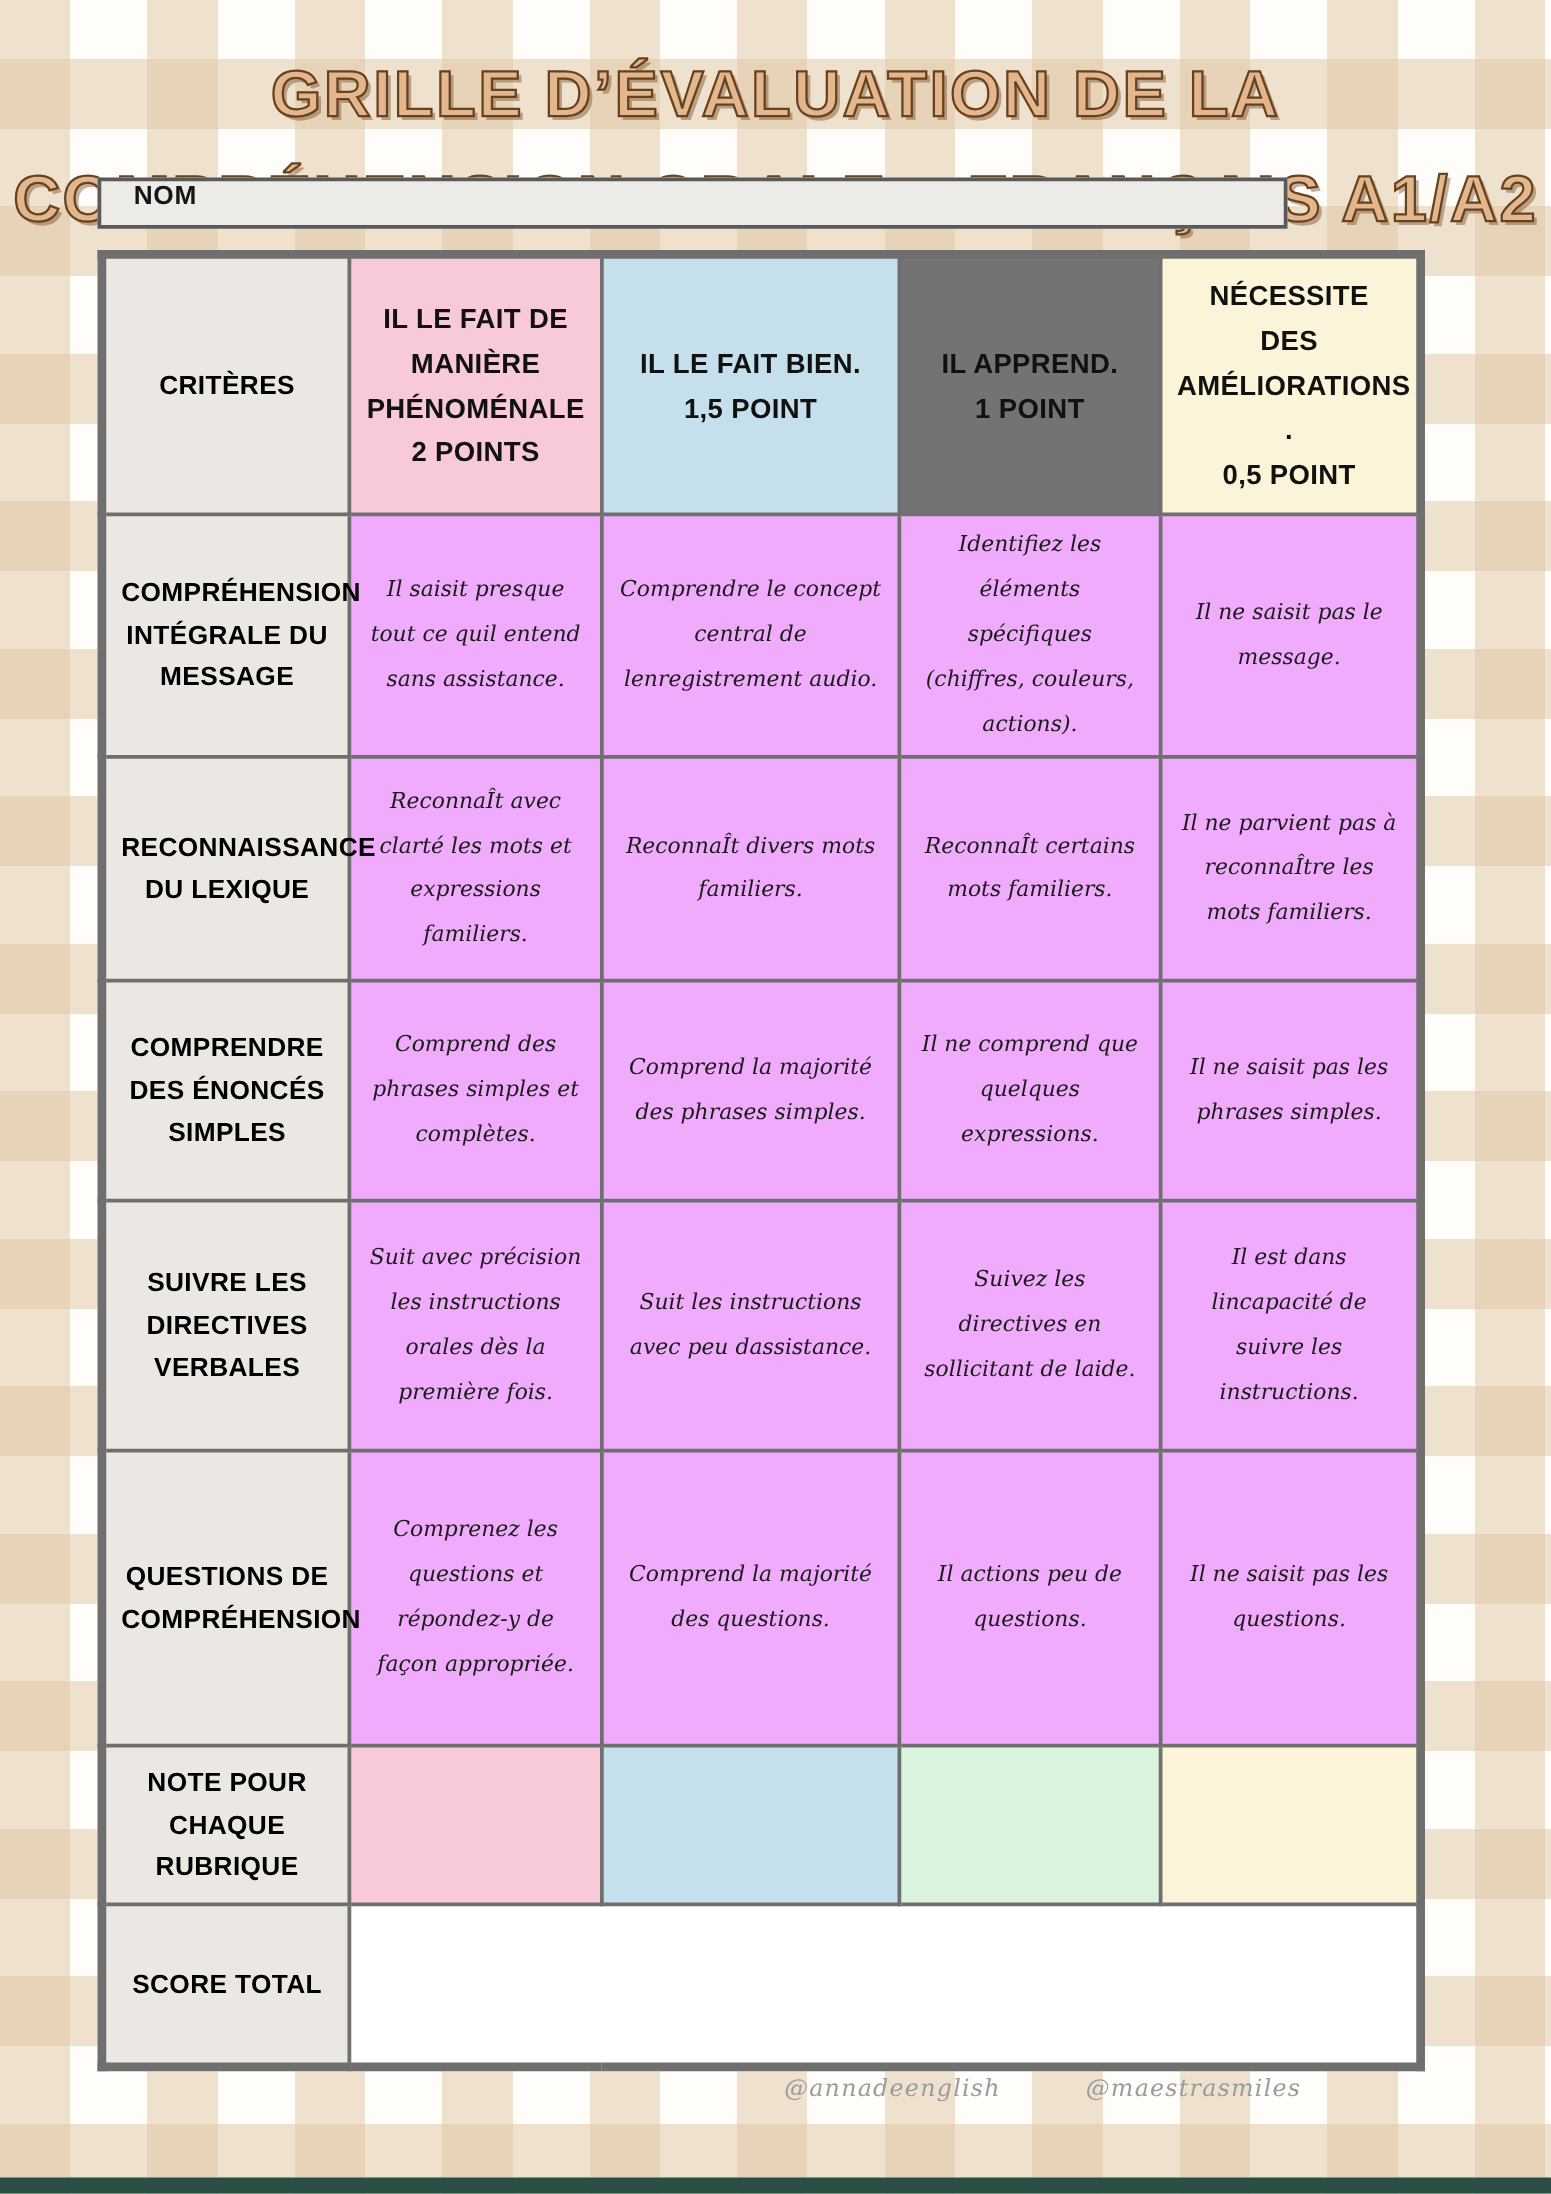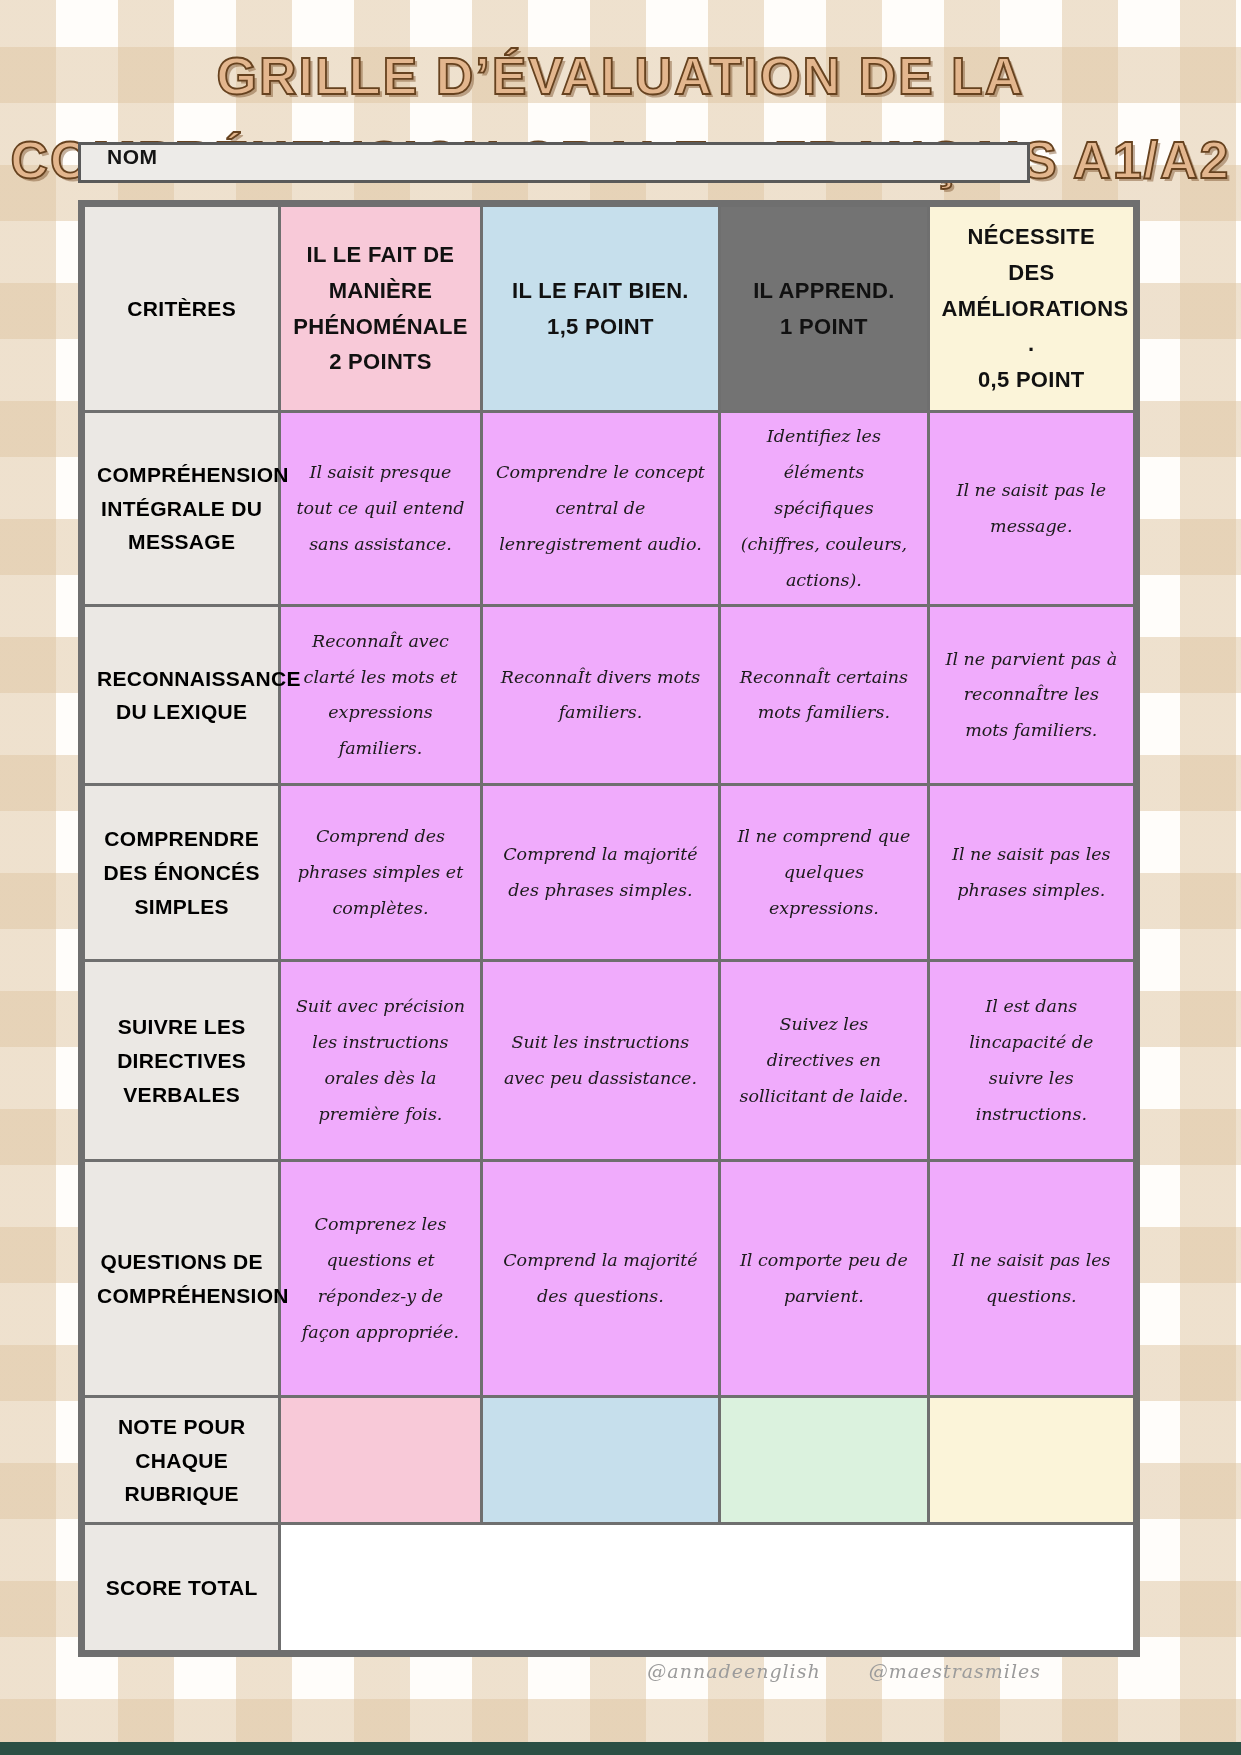--- a/index.html
+++ b/index.html
@@ -90,21 +90,21 @@
   }
   .fill-cell { background:#fff; }
 
   .footer {
     position:absolute; top:1660px; right:200px;
     font-family:"DejaVu Serif", serif;
     font-style:italic;
     font-size:19px;
     color:#9b9b9b;
     letter-spacing:1px;
-    display:flex; gap:48px;
+    display:flex; gap:68px;
   }
 
   .bottom-bar {
     position:absolute; left:0; bottom:0;
     width:100%; height:13px;
     background:#2b4f44;
   }
 </style>
 </head>
 <body>
@@ -195,21 +195,21 @@
       <td class="script-cell">Suivez les directives en sollicitant de laide.</td>
       <td class="script-cell">Il est dans lincapacité de suivre les instructions.</td>
     </tr>
 
     <tr class="row-5">
       <th class="crit-bg">
         <div class="crit-label">QUESTIONS DE COMPRÉHENSION</div>
       </th>
       <td class="script-cell">Comprenez les questions et répondez-y de façon appropriée.</td>
       <td class="script-cell">Comprend la majorité des questions.</td>
-      <td class="script-cell">Il comporte peu de parvient.</td>
+      <td class="script-cell">Il actions peu de questions.</td>
       <td class="script-cell">Il ne saisit pas les questions.</td>
     </tr>
 
     <tr class="note-row">
       <th class="crit-bg">
         <div class="crit-label">NOTE POUR CHAQUE RUBRIQUE</div>
       </th>
       <td style="background-color: rgb(248, 201, 216);"></td>
       <td style="background-color: rgb(198, 223, 236);"></td>
       <td style="background-color: rgb(219, 242, 222);"></td>

